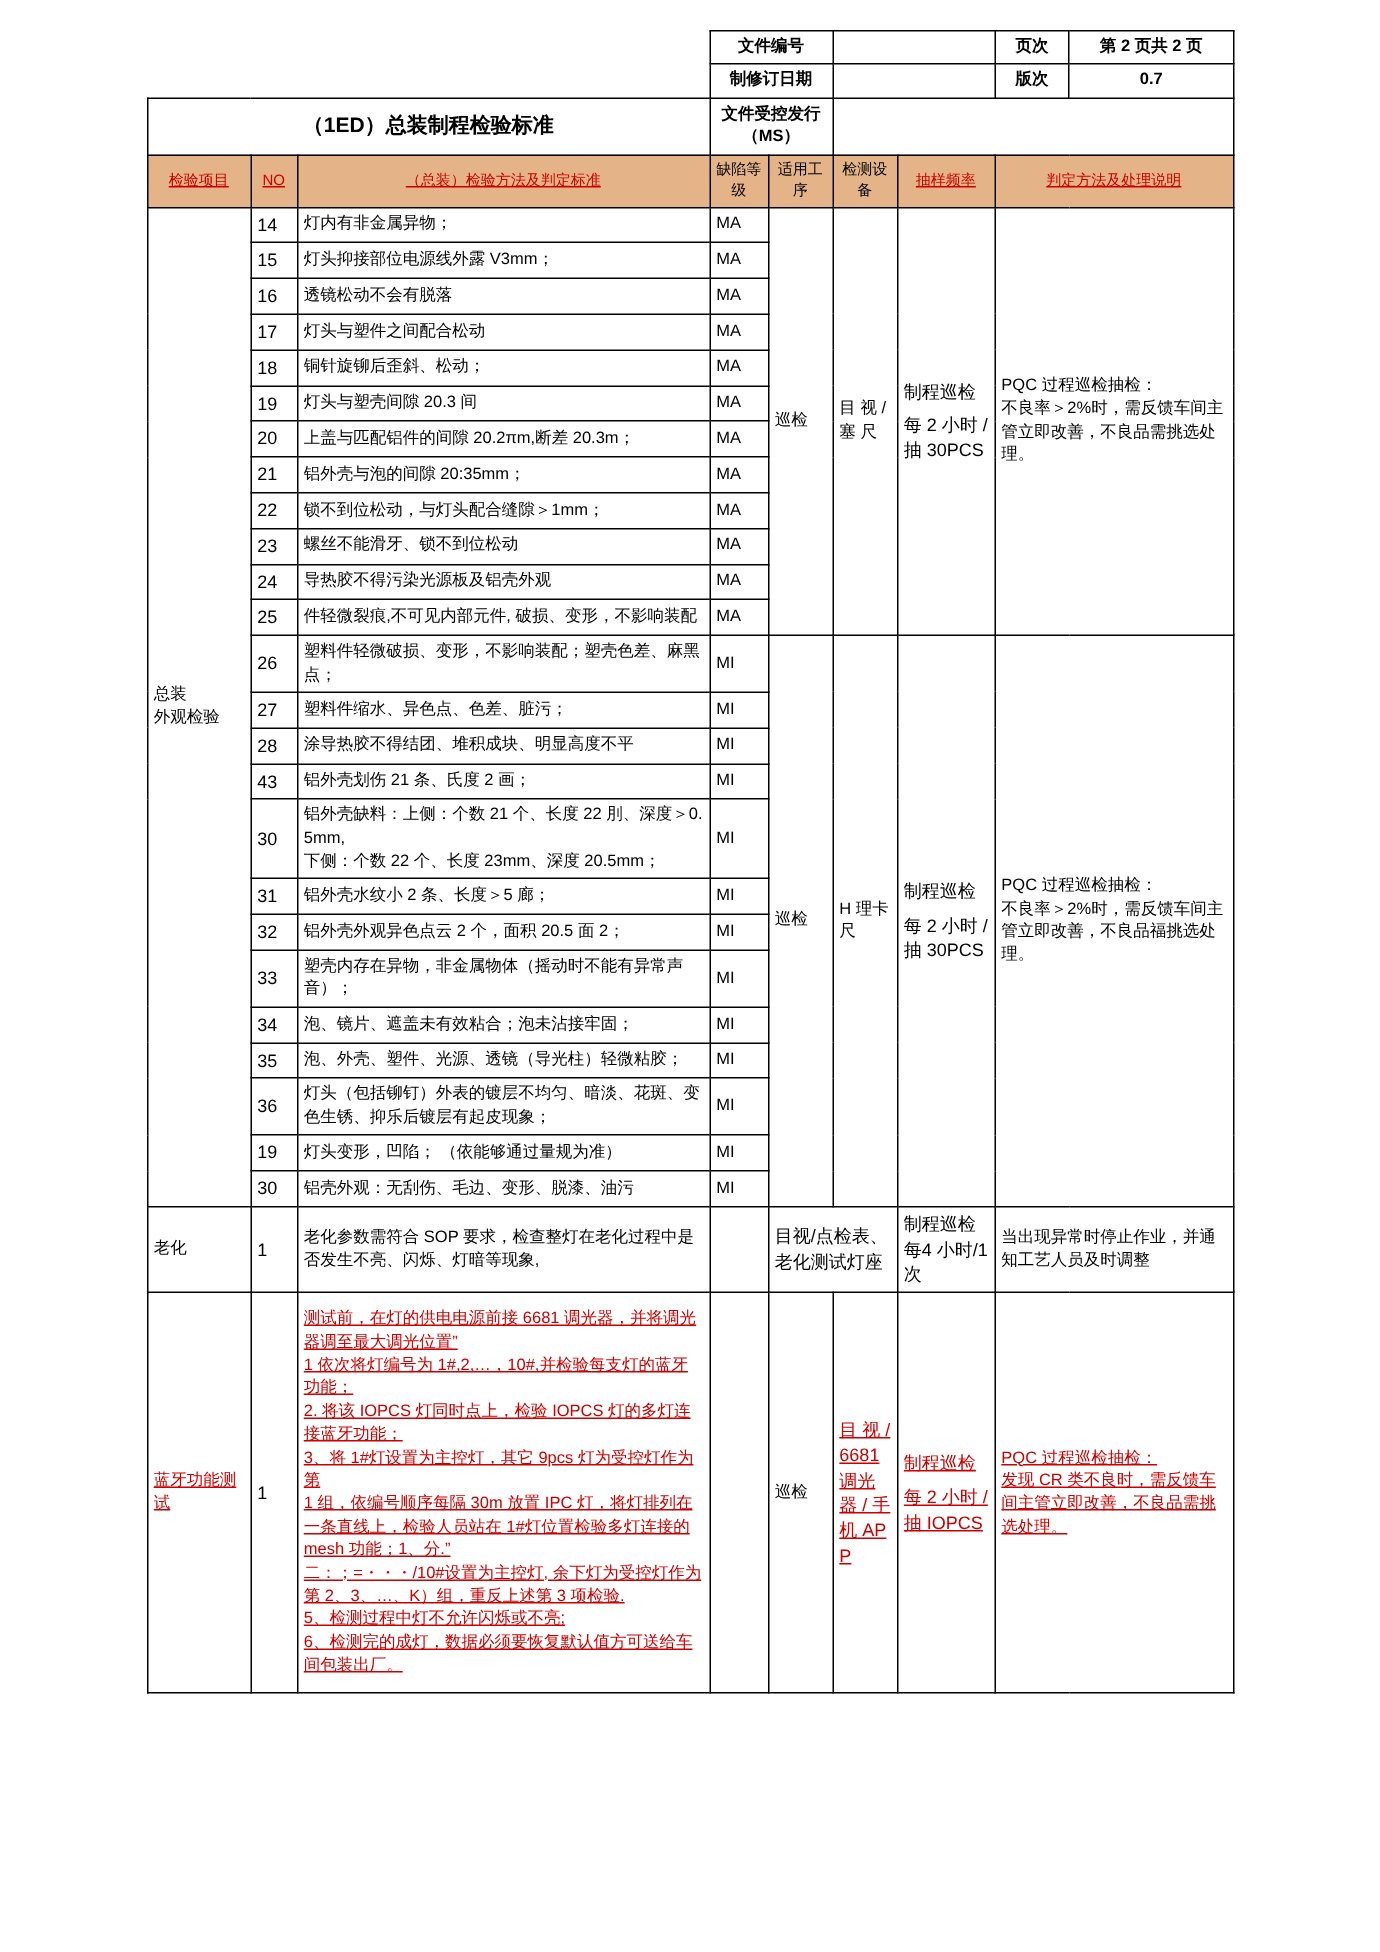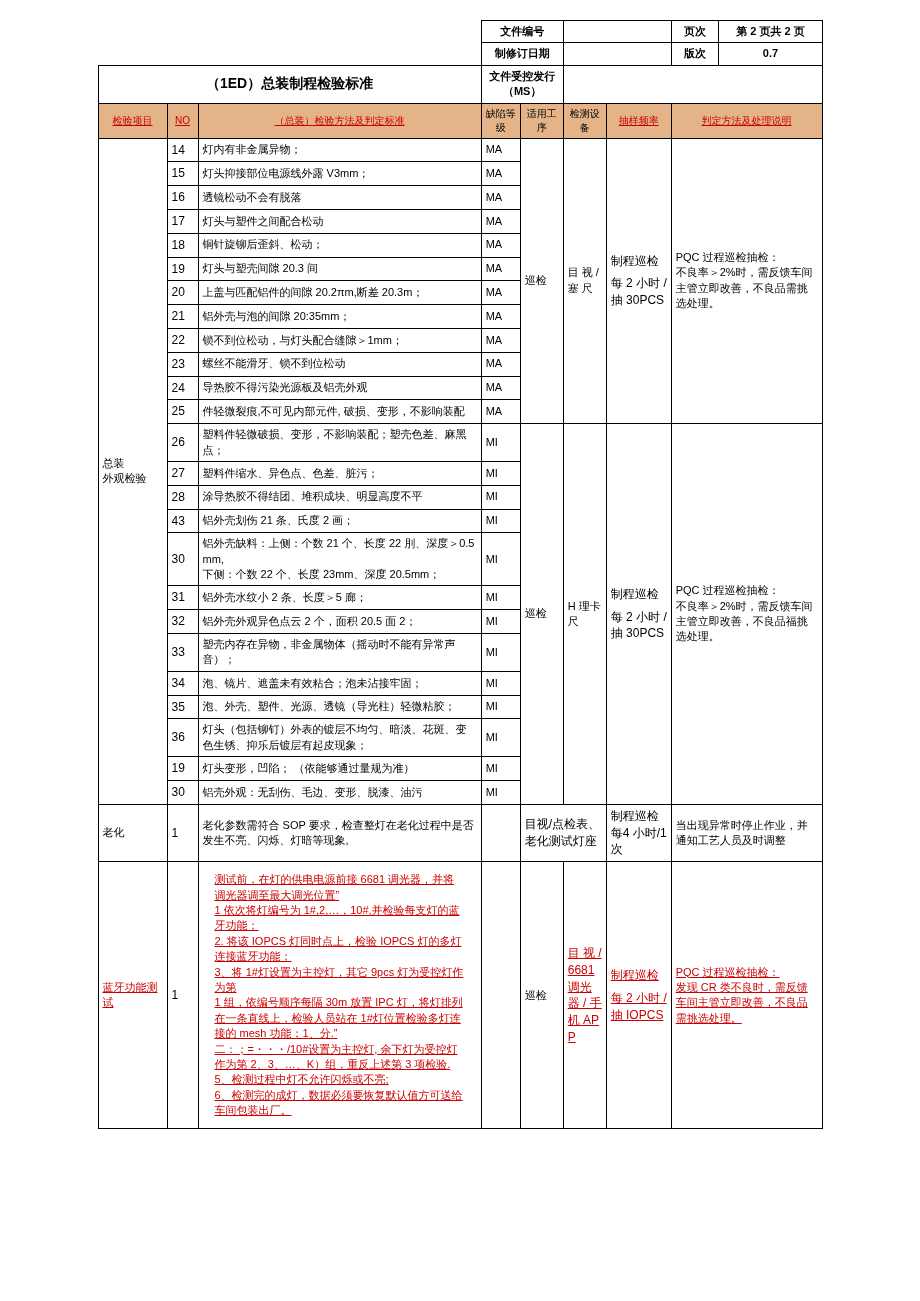--- a/index.html
+++ b/index.html
@@ -231,21 +231,21 @@
     <td colspan="2" class="wrap">老化参数需符合 SOP 要求，检查整灯在老化过程中是否发生不亮、闪烁、灯暗等现象,</td>
     <td class="center"></td>
     <td colspan="2" class="center wrap sub">目视/点检表、老化测试灯座</td>
     <td class="center sub wrap">制程巡检每4 小时/1 次</td>
     <td colspan="2" class="wrap">当出现异常时停止作业，并通知工艺人员及时调整</td>
   </tr>
 
   <tr>
     <td class="center red">蓝牙功能测试</td>
     <td class="sub">1</td>
-    <td colspan="2" class="wrap red" style="white-space:pre-line;padding:10px 16px">测试前，在灯的供电电源前接 6681 调光器，并将调光器调至最大调光位置”
+    <td colspan="2" class="wrap red" style="white-space:pre-line;padding:10px 4px">测试前，在灯的供电电源前接 6681 调光器，并将调光器调至最大调光位置”
 1 依次将灯编号为 1#,2,…，10#,并检验每支灯的蓝牙功能；
 2. 将该 IOPCS 灯同时点上，检验 IOPCS 灯的多灯连接蓝牙功能；
 3、将 1#灯设置为主控灯，其它 9pcs 灯为受控灯作为第
 1 组，依编号顺序每隔 30m 放置 IPC 灯，将灯排列在一条直线上，检验人员站在 1#灯位置检验多灯连接的 mesh 功能；1、分.”
 二：；=・・・/10#设置为主控灯, 余下灯为受控灯作为第 2、3、…、K）组，重反上述第 3 项检验.
 5、检测过程中灯不允许闪烁或不亮;
 6、检测完的成灯，数据必须要恢复默认值方可送给车间包装出厂。</td>
     <td class="center"></td>
     <td class="center">巡检</td>
     <td class="center red sub wrap">目 视 /6681 调光器 / 手 机 APP</td>

